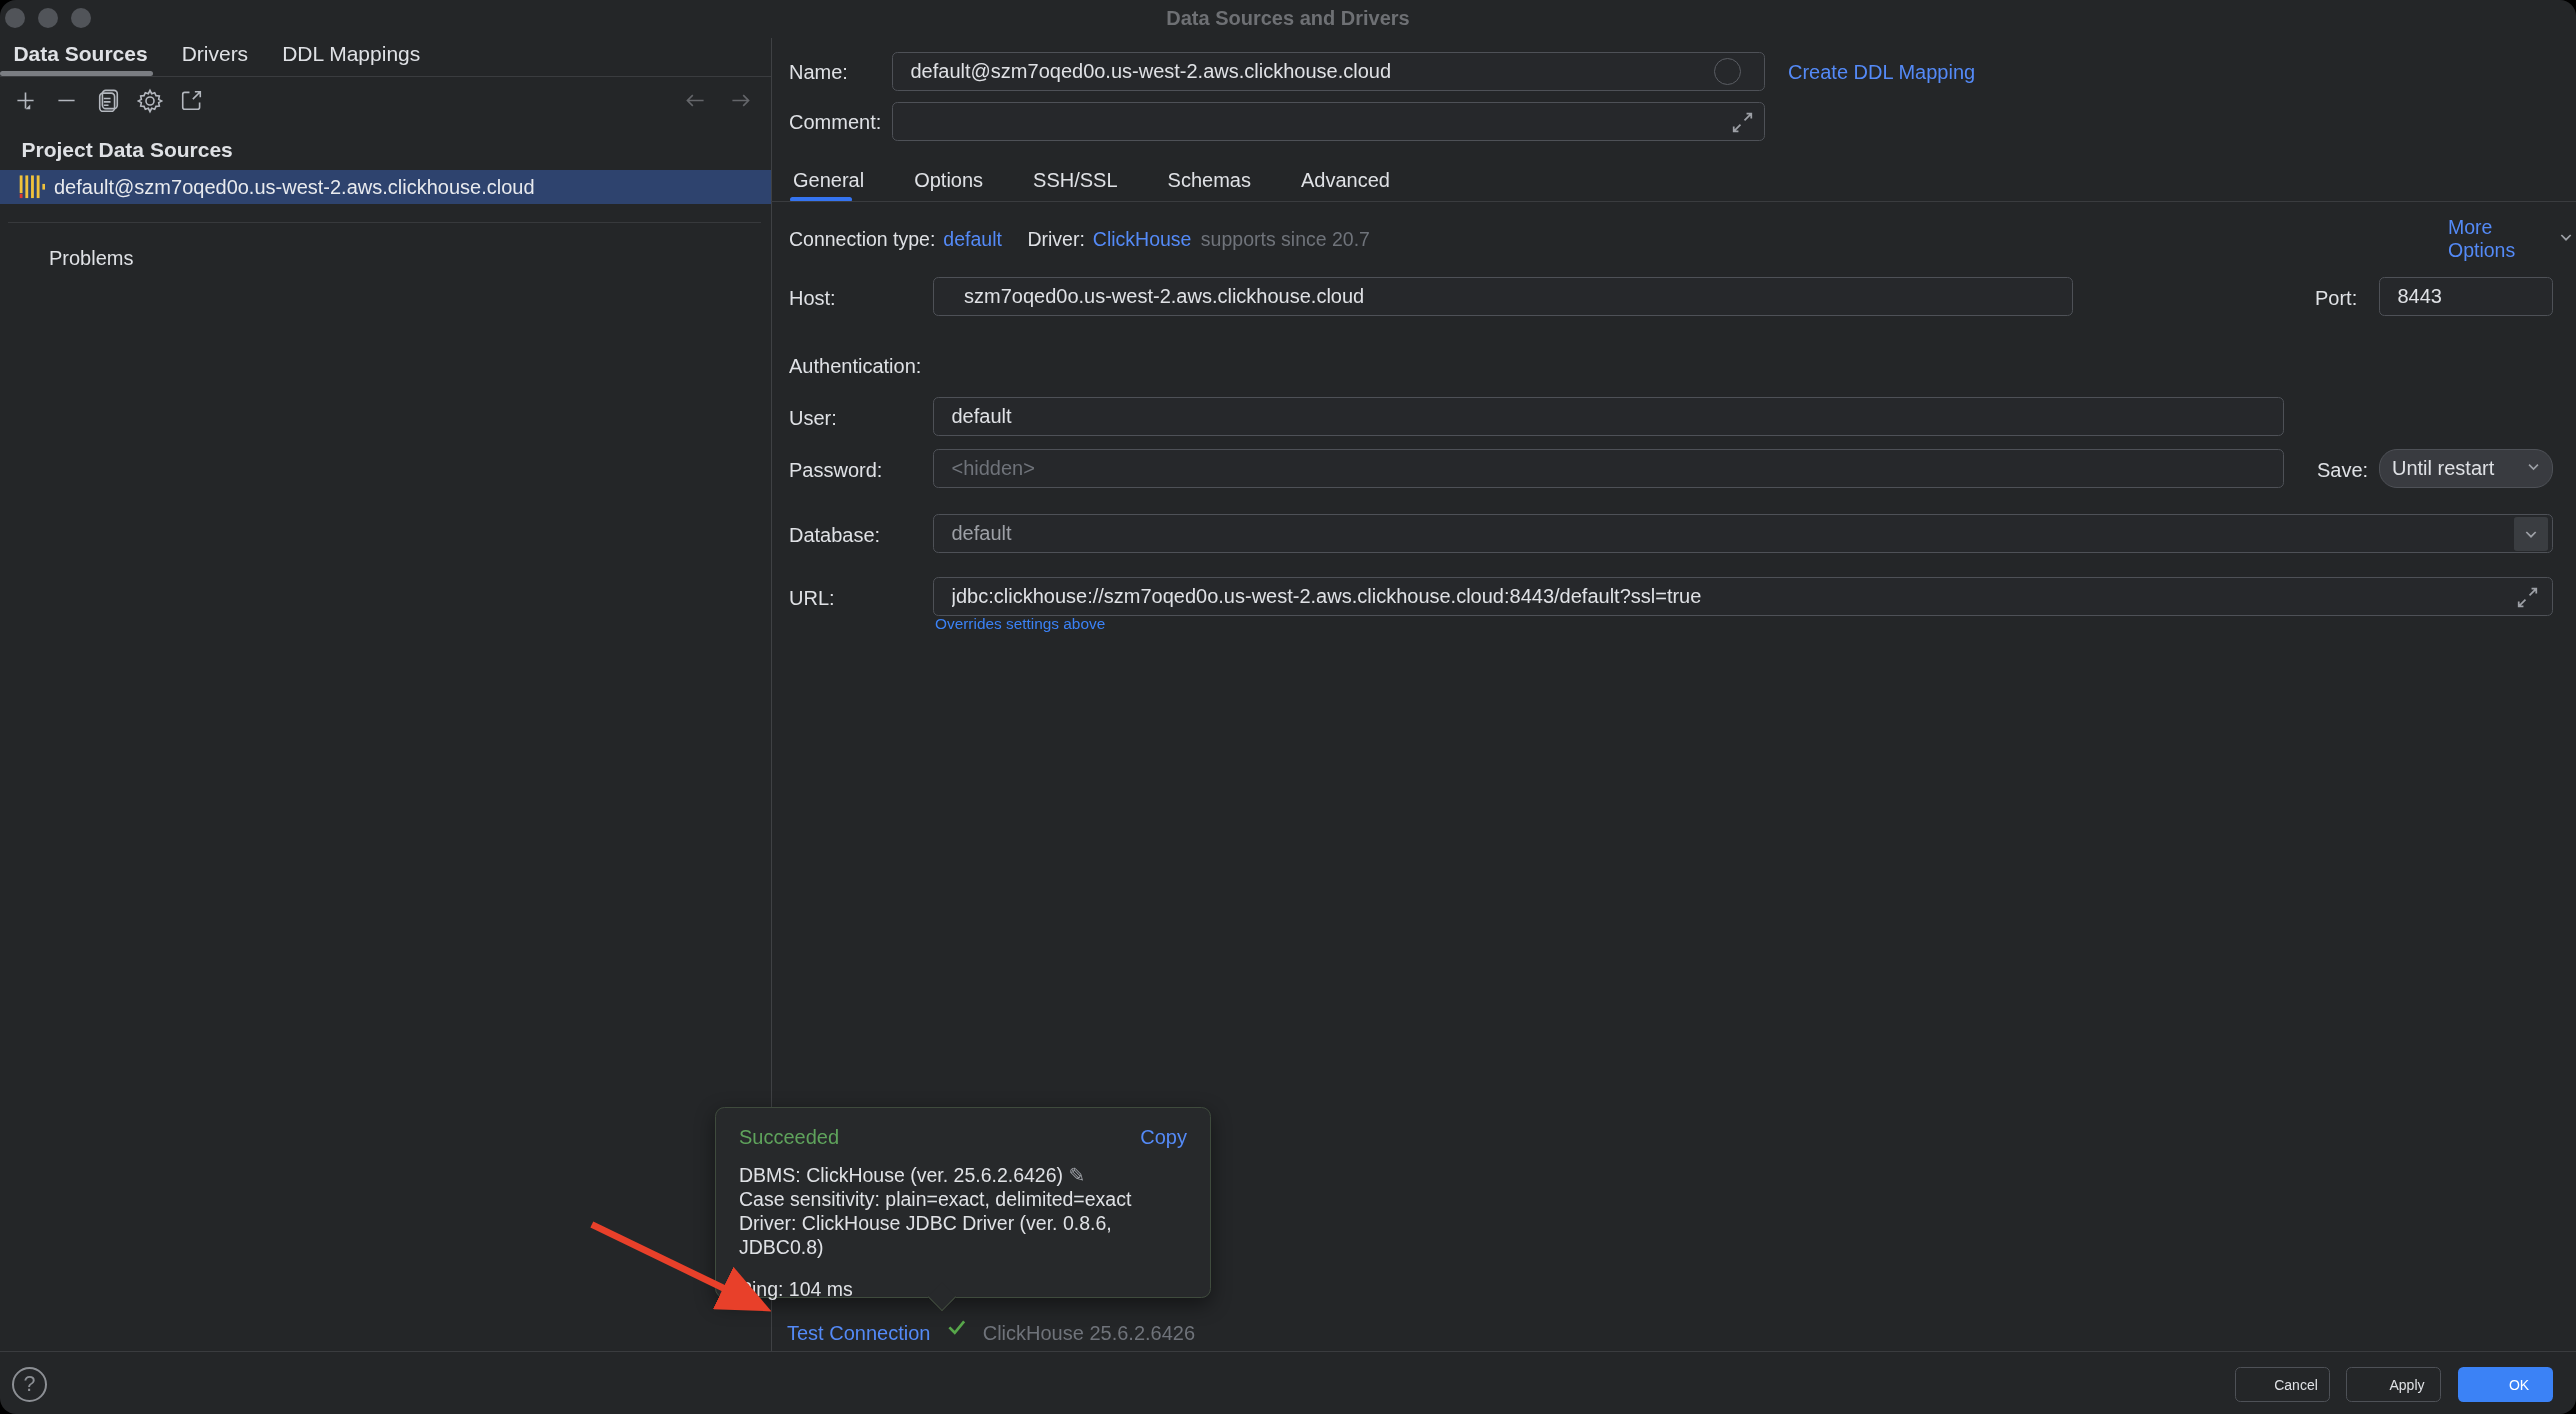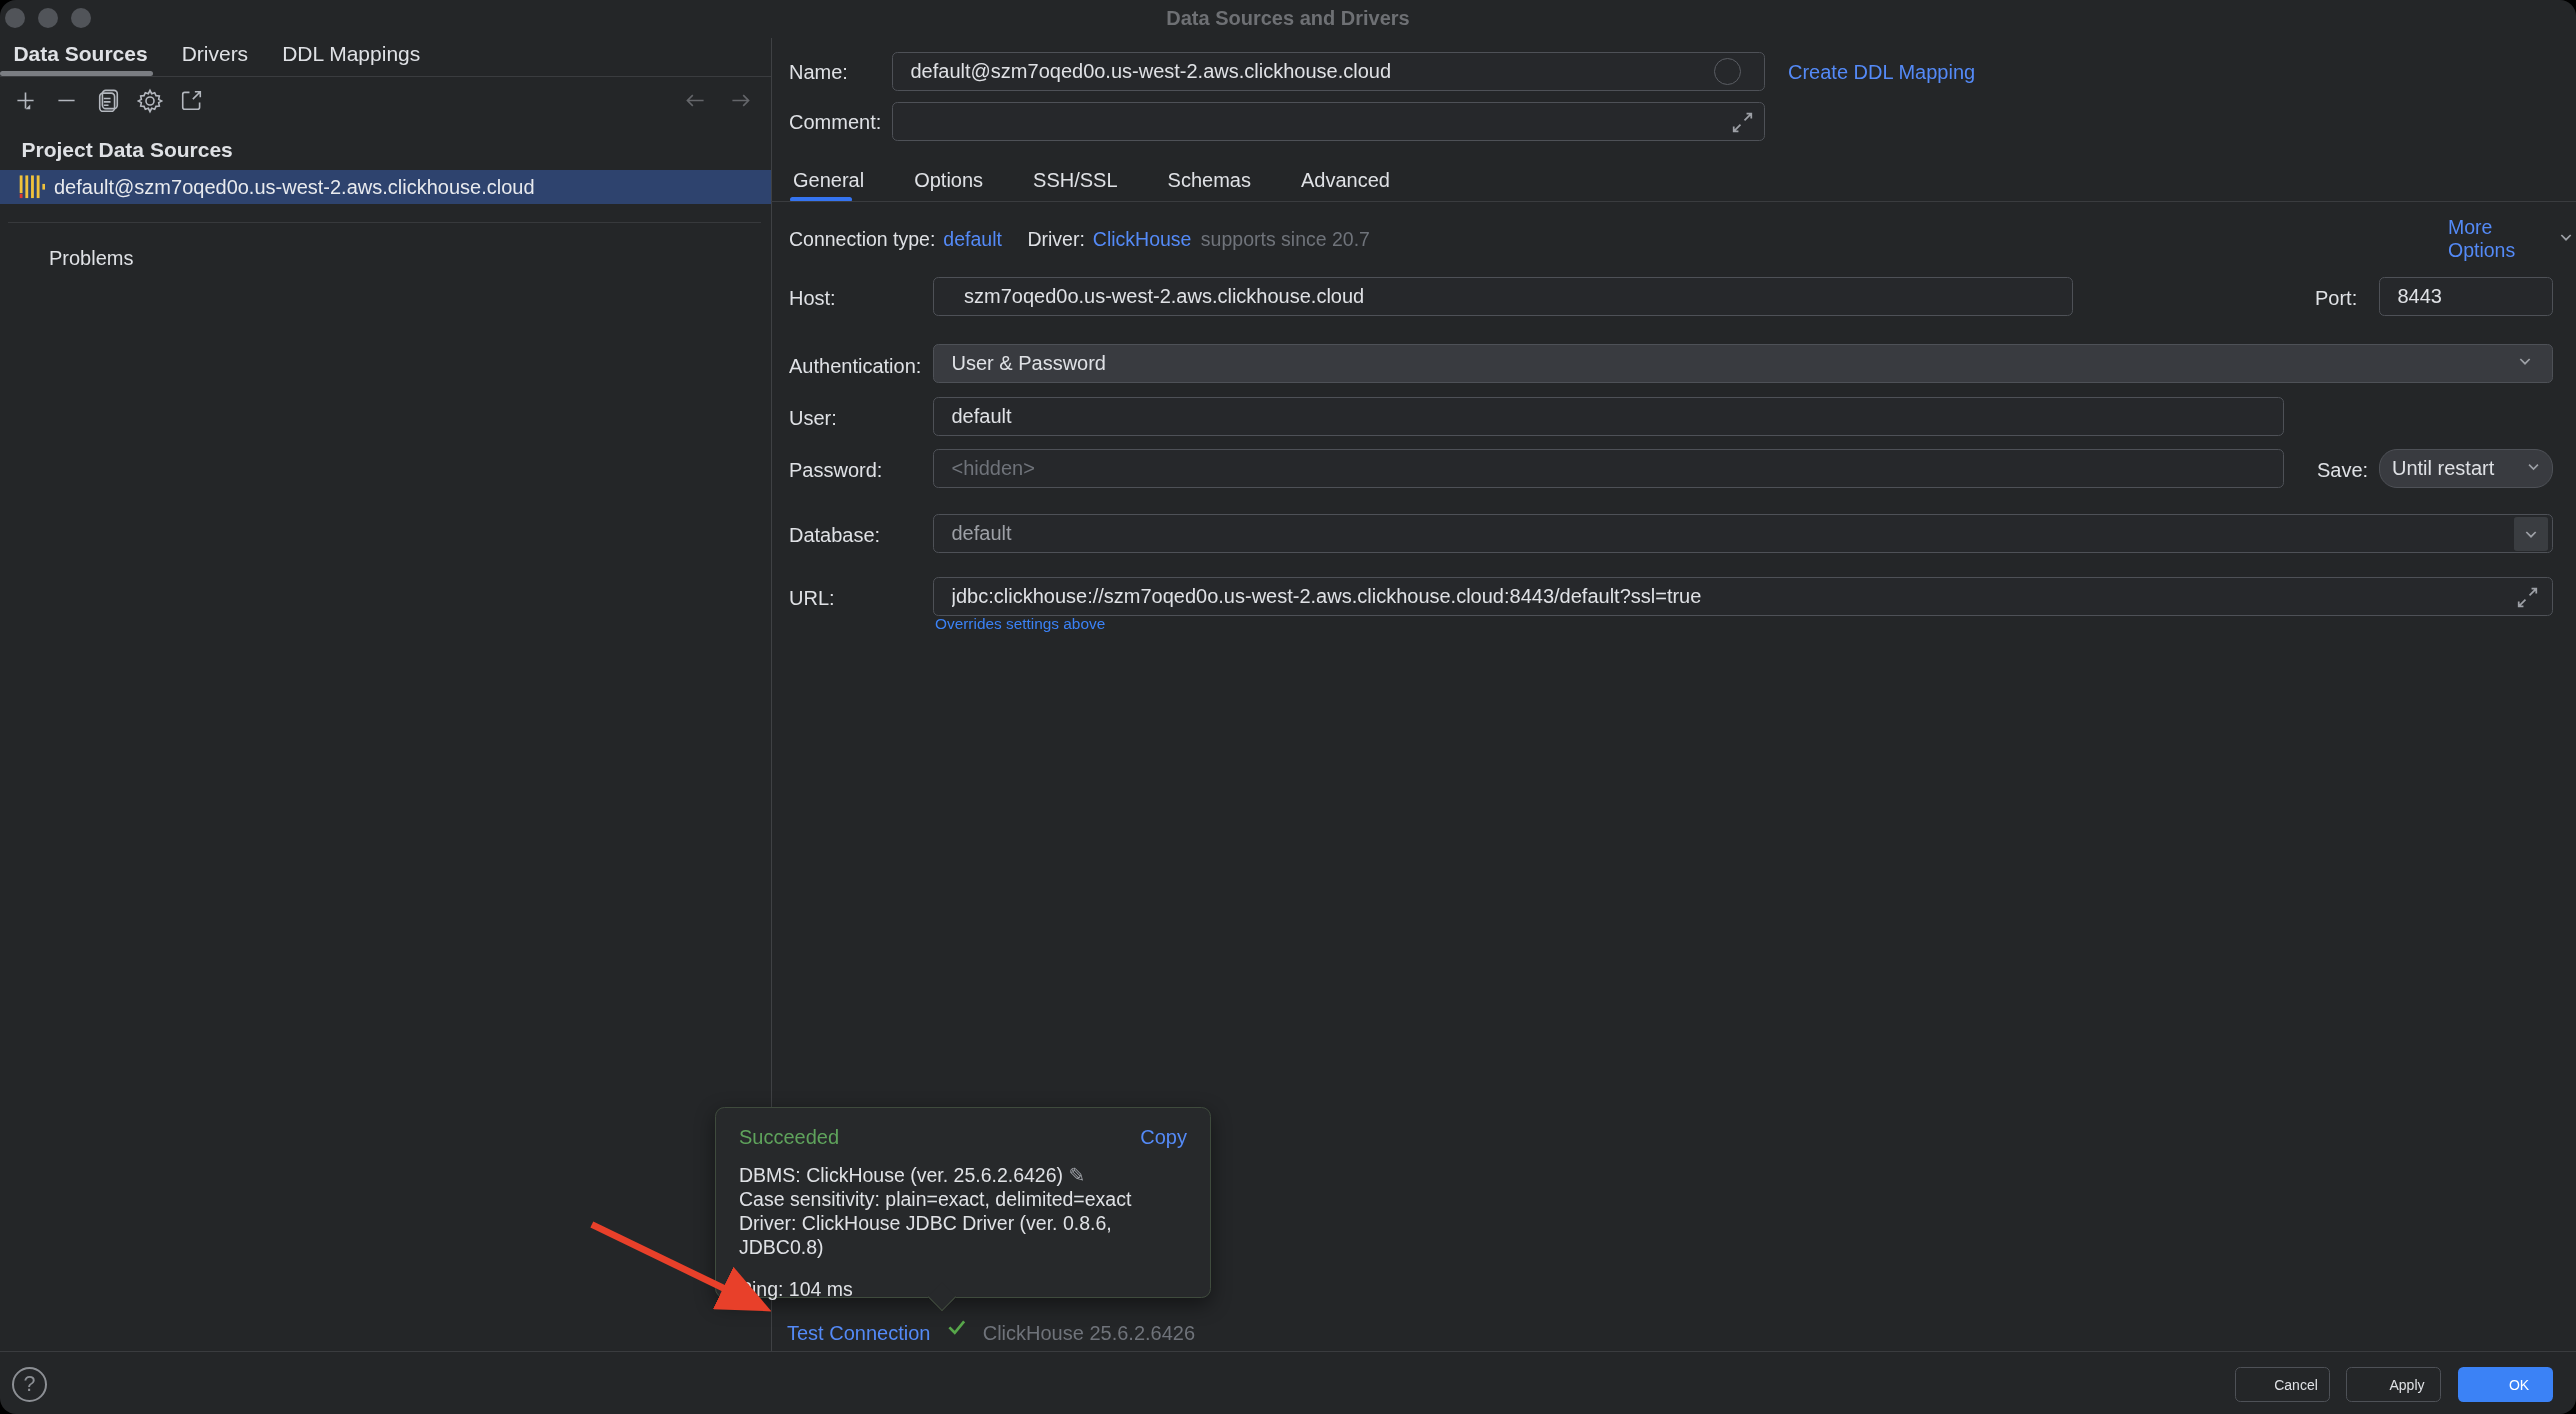--- a/index.html
+++ b/index.html
@@ -233,28 +233,20 @@
         </svg>
     </span>
   </div>
 
   <span class="row-label" style="top:287px;">Host:</span>
   <input class="text-field" style="top: 277px; left: 933px; width: 1140px; padding-left: 30px;" value="szm7oqed0o.us-west-2.aws.clickhouse.cloud">
   <span class="row-label" style="top:287px; left:2315px;">Port:</span>
   <input class="text-field" style="top: 277px; left: 2379px; width: 174px;" value="8443">
 
   <span class="row-label" style="top:355px;">Authentication:</span>
-  <div class="combo" style="top:344px; left:933px; width:1620px;">
-    <span>User &amp; Password</span>
-    <span class="chev">
-      <svg width="20" height="20" viewBox="0 0 30 30">
-          <path d="M8 12 L15 19 L22 12"></path>
-        </svg>
-    </span>
-  </div>
 
   <span class="row-label" style="top:407px;">User:</span>
   <input class="text-field" style="top: 397px; left: 933px; width: 1351px;" value="default">
 
   <span class="row-label" style="top:459px;">Password:</span>
   <input class="text-field" style="top: 449px; left: 933px; width: 1351px;" placeholder="&lt;hidden&gt;">
   <span class="row-label" style="top:459px; left:2317px;">Save:</span>
   <div class="combo" style="top:449px; left:2379px; width:174px; padding:0 9.4px 0 12px;border-radius:18px;">
     <span>Until restart</span>
     <span class="chev">

